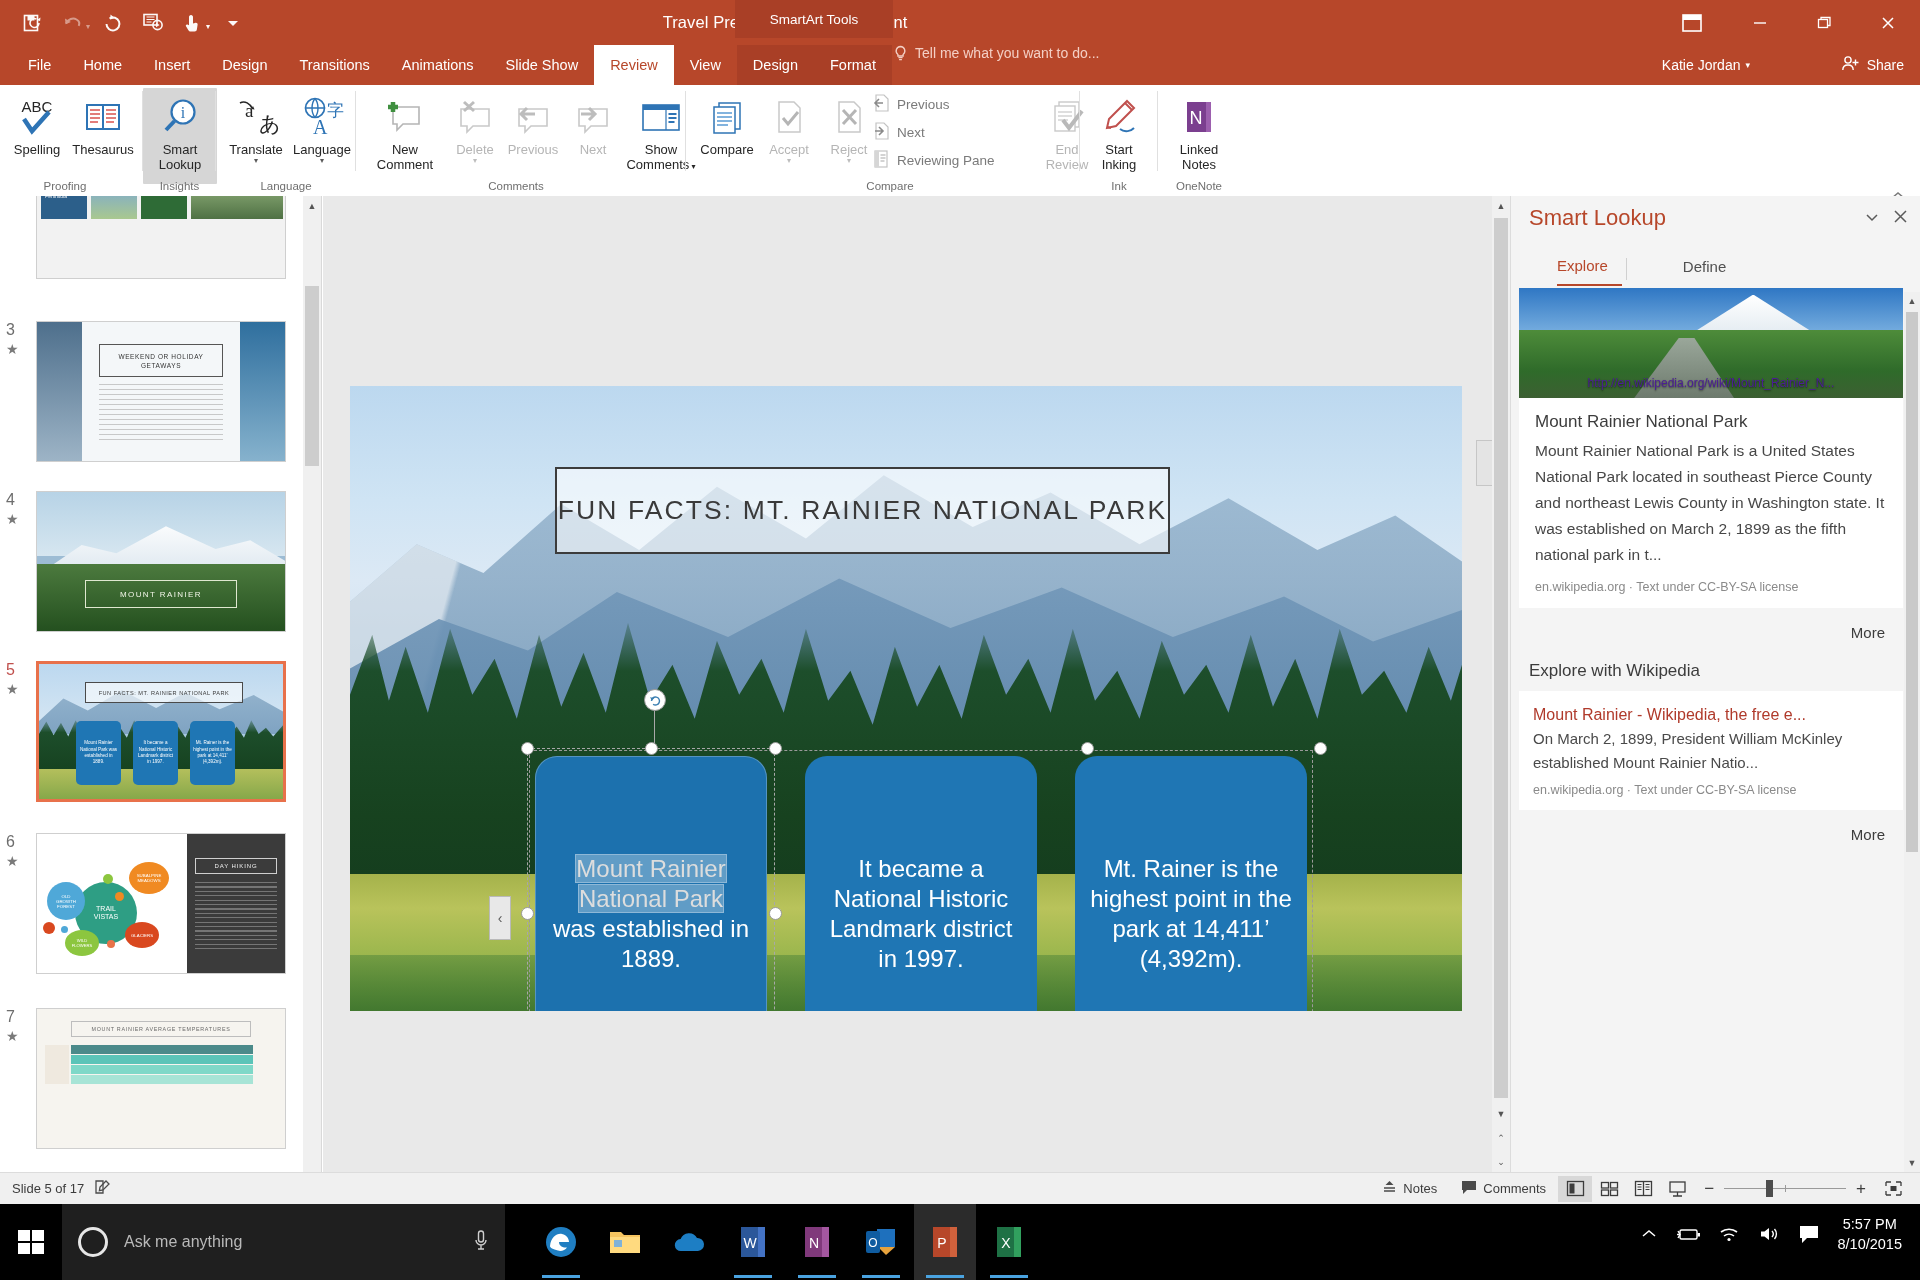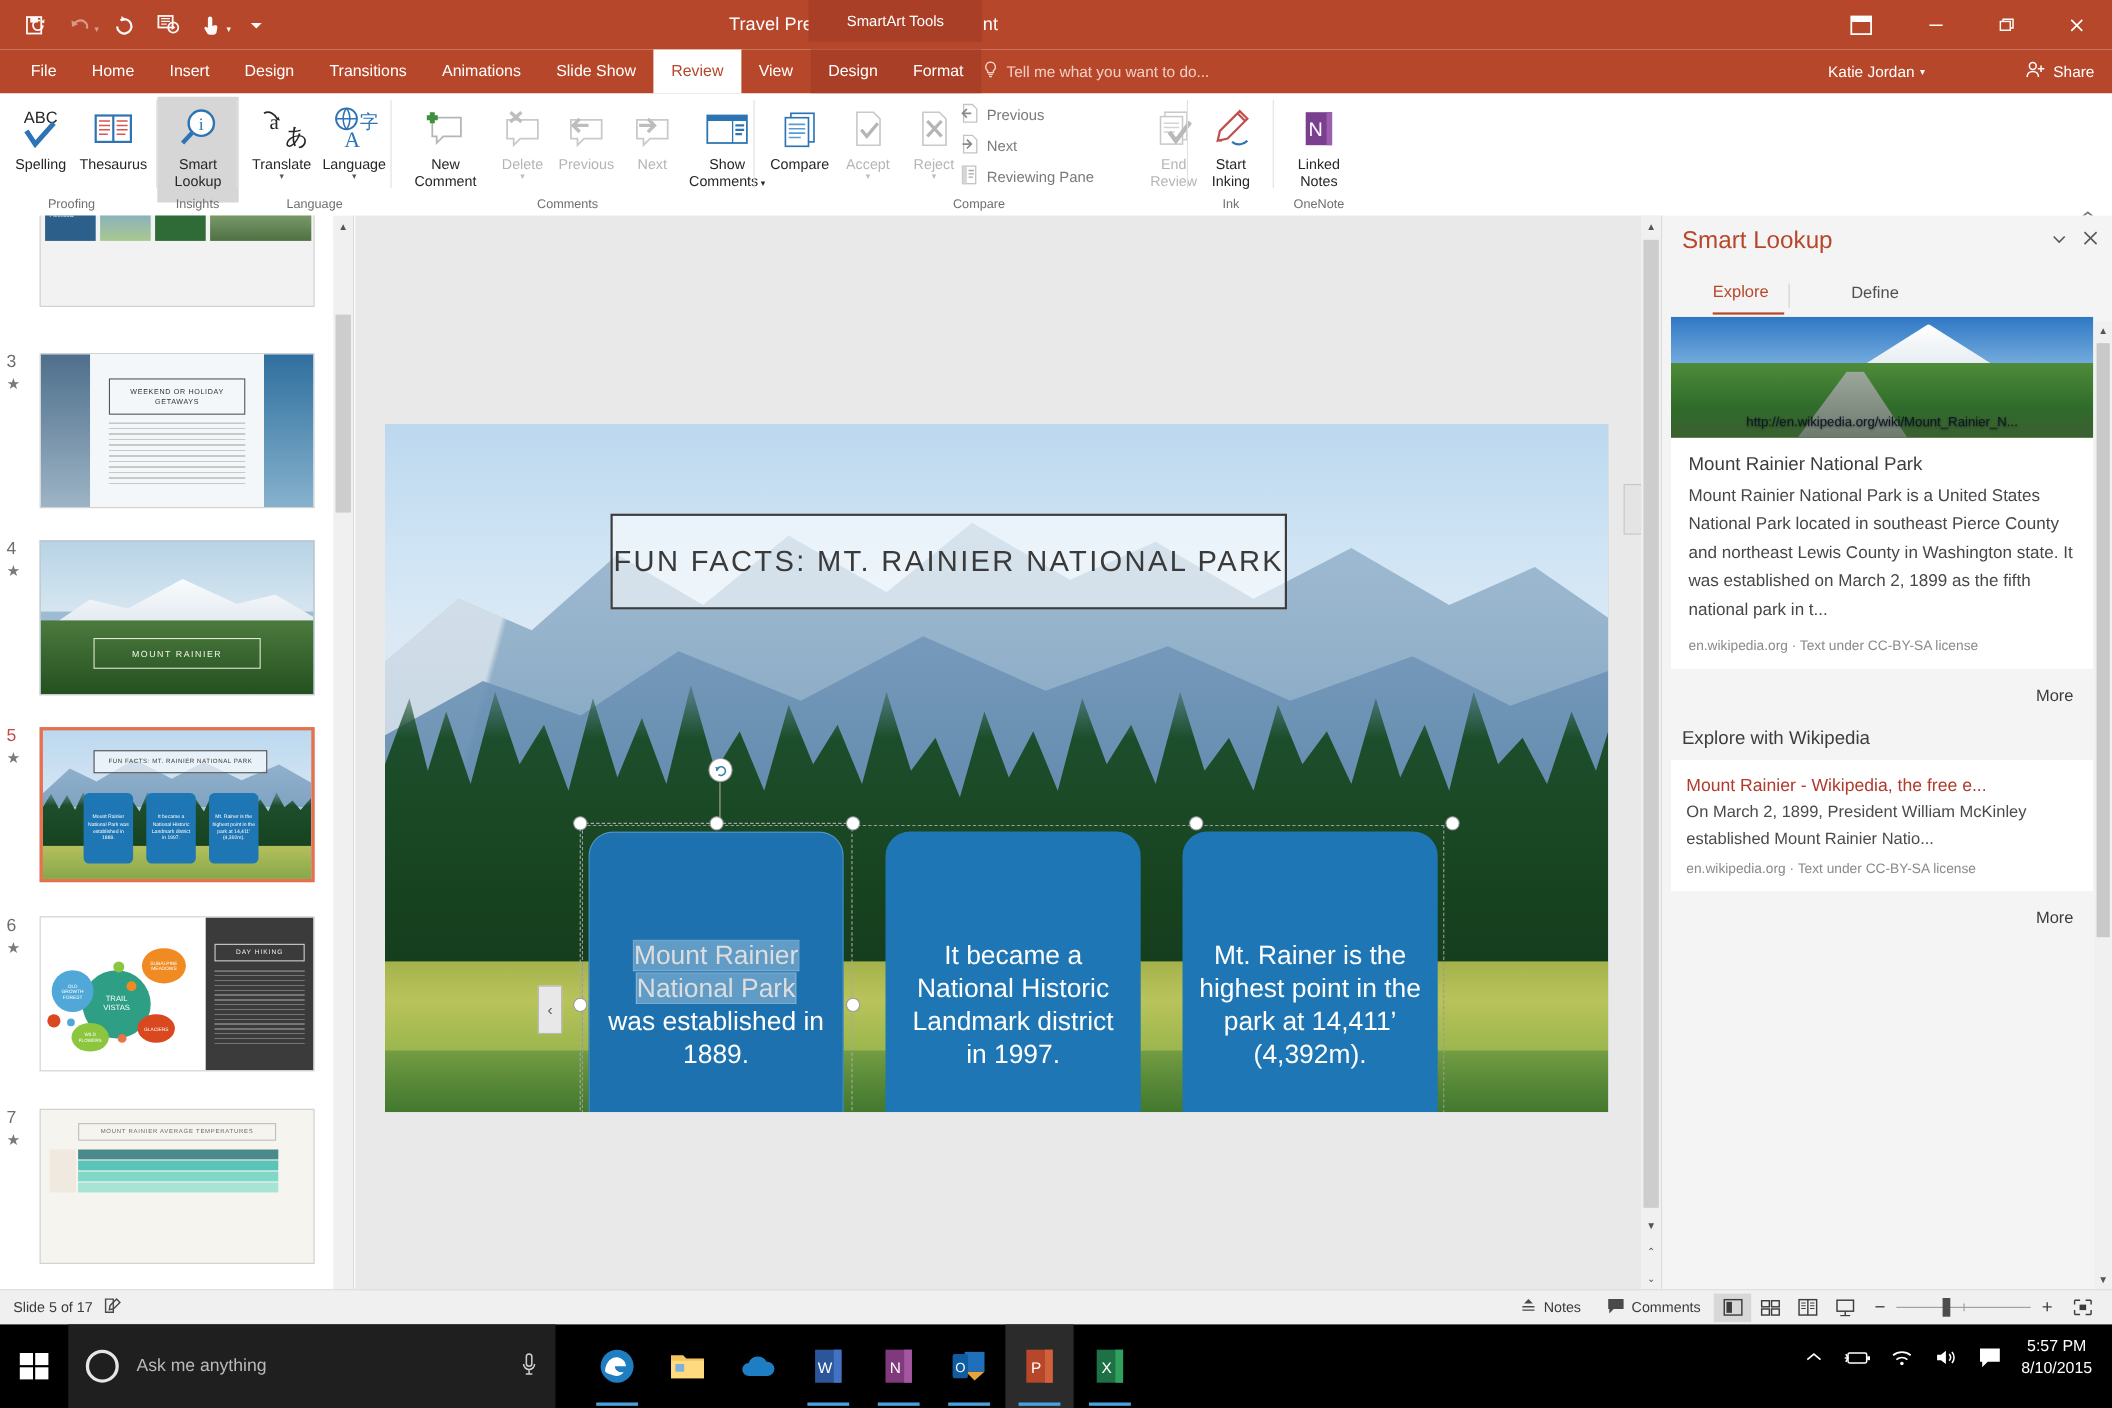--- a/index.html
+++ b/index.html
@@ -49,21 +49,21 @@
     background: #b7472a;
   }
   .tabs { position: absolute; left: 12px; top: 0; display: flex; height: 40px; align-items: stretch; }
   .tab {
     padding: 0 16px; display: flex; align-items: center; color: #fff;
     font-size: 14.5px; height: 40px; white-space: nowrap;
   }
   .tab.active { background: #ffffff; color: #b7472a; }
   .tab.ctx { background: #a93f26; }
   .tellme {
-    position: absolute; left: 893px; top: 0; height: 40px; display: flex; align-items: center;
+    position: absolute; left: 893px; top: 0; height: 40px; display: flex; 
     color: #f4cfc5; font-size: 14px; gap: 7px;
   }
   .tellme .bulb { color: #f4cfc5; }
   .account {
     position: absolute; right: 170px; top: 0; height: 40px; display: flex; align-items: center;
     color: #fff; font-size: 14px; gap: 5px; text-align: right;
   }
   .share {
     position: absolute; right: 16px; top: 0; height: 40px; display: flex; align-items: center;
     color: #fff; font-size: 14px; gap: 7px;
@@ -220,21 +220,21 @@
       background: linear-gradient(#2f77c4, #7fb4e2); }
   .sl-hero .peak { position:absolute;left:42%;top:6%;width:38%;height:42%;
       background: linear-gradient(#ffffff,#dfe8ef);
       clip-path: polygon(50% 0%, 100% 100%, 0% 100%); }
   .sl-hero .grass { position:absolute;left:0;bottom:0;width:100%;height:62%;
       background: linear-gradient(#4e8c3a, #2f6b2a 60%, #3c5f32); }
   .sl-hero .creek { position:absolute;left:30%;bottom:0;width:26%;height:55%;
       background: linear-gradient(#9aa79a,#6d7a6d); clip-path: polygon(45% 0,60% 0,100% 100%,0% 100%); }
   .sl-hero-url {
     position: absolute; left: 0; bottom: 8px; width: 100%; text-align: center;
-    font-size: 12px; color: #0f172a; text-shadow: 0 1px 2px rgba(0,0,0,.6);
+    font-size: 12px; color: #4c1d95; text-shadow: 0 1px 2px rgba(0,0,0,.6);
   }
   .sl-pad { padding: 14px 16px 14px 16px; }
   .sl-ent-title { font-size: 17px; color: #3c3c3c; margin-bottom: 6px; }
   .sl-ent-body { font-size: 15.5px; color: #474747; line-height: 26px; }
   .sl-attr { font-size: 12.5px; color: #8a8a8a; margin-top: 12px; }
   .sl-more { text-align: right; font-size: 15px; color: #3c3c3c; padding: 8px 18px 10px 0; }
   .sl-section-title { font-size: 17px; color: #3c3c3c; padding: 10px 2px 10px 10px; }
   .sl-res { display: flex; gap: 12px; padding: 13px 14px; background: #fff; margin-bottom: 8px; }
   .sl-res-thumb { width: 84px; height: 84px; flex: 0 0 84px; position: relative; overflow: hidden; background:#5b8f3f; }
   .sl-res-thumb .s { position:absolute;left:0;top:0;width:100%;height:40%;background:linear-gradient(#2f77c4,#86badf); }

